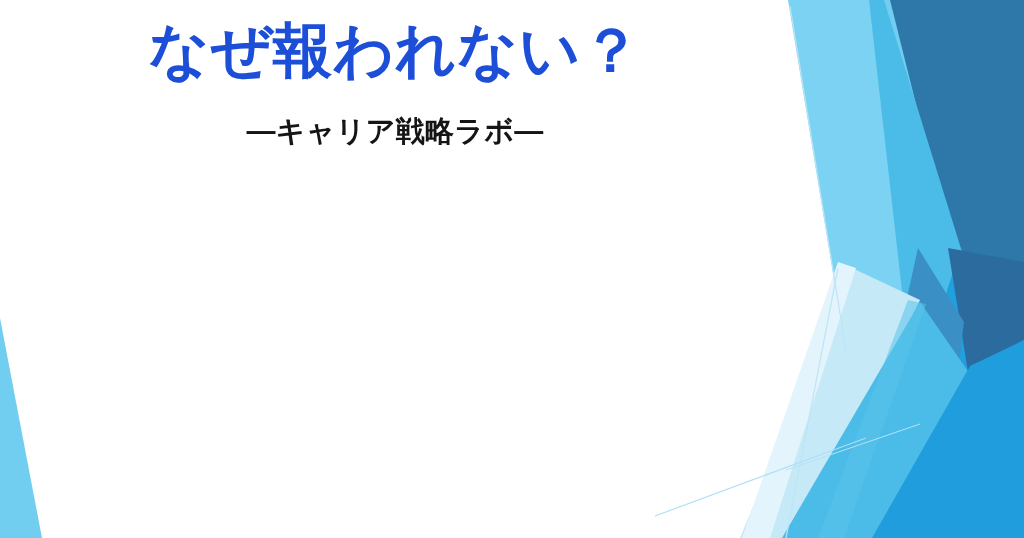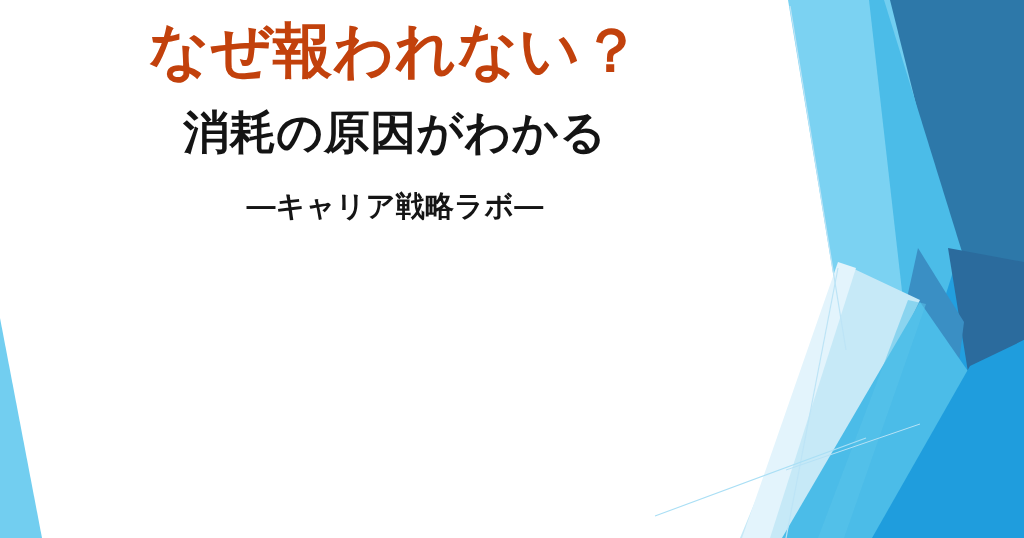--- a/index.html
+++ b/index.html
@@ -53,21 +53,21 @@
     margin-top: 96px;
     font-size: 57px;
     font-weight: 700;
     color: #141414;
     line-height: 1.15;
   }
   #headline-2 {
     margin-top: 16px;
     font-size: 60px;
     font-weight: 700;
-    color: #c2410c;
+    color: #1d4ed8;
     line-height: 1.15;
   }
   #headline-3 {
     margin-top: 20px;
     font-size: 46px;
     font-weight: 700;
     color: #141414;
     line-height: 1.2;
   }
   #tagline {
@@ -117,17 +117,16 @@
       <line x1="790" y1="6" x2="846" y2="350" stroke="#bde4f6" stroke-width="1.2"></line>
       <line x1="838" y1="268" x2="786" y2="538" stroke="#bde4f6" stroke-width="1.2"></line>
       <line x1="655" y1="516" x2="866" y2="438" stroke="#aadff5" stroke-width="1.1"></line>
       <line x1="786" y1="470" x2="920" y2="424" stroke="#b6e2f6" stroke-width="1"></line>
 
     </svg>
   </div>
 
   <div id="text-block">
     <div class="line" id="headline-2">なぜ報われない？</div>
-    <div class="line" id="headline-3">消耗の原因がわかる</div>
     <div class="line" id="tagline">―キャリア戦略ラボ―</div>
   </div>
 
 </div>
 
 </body></html>

